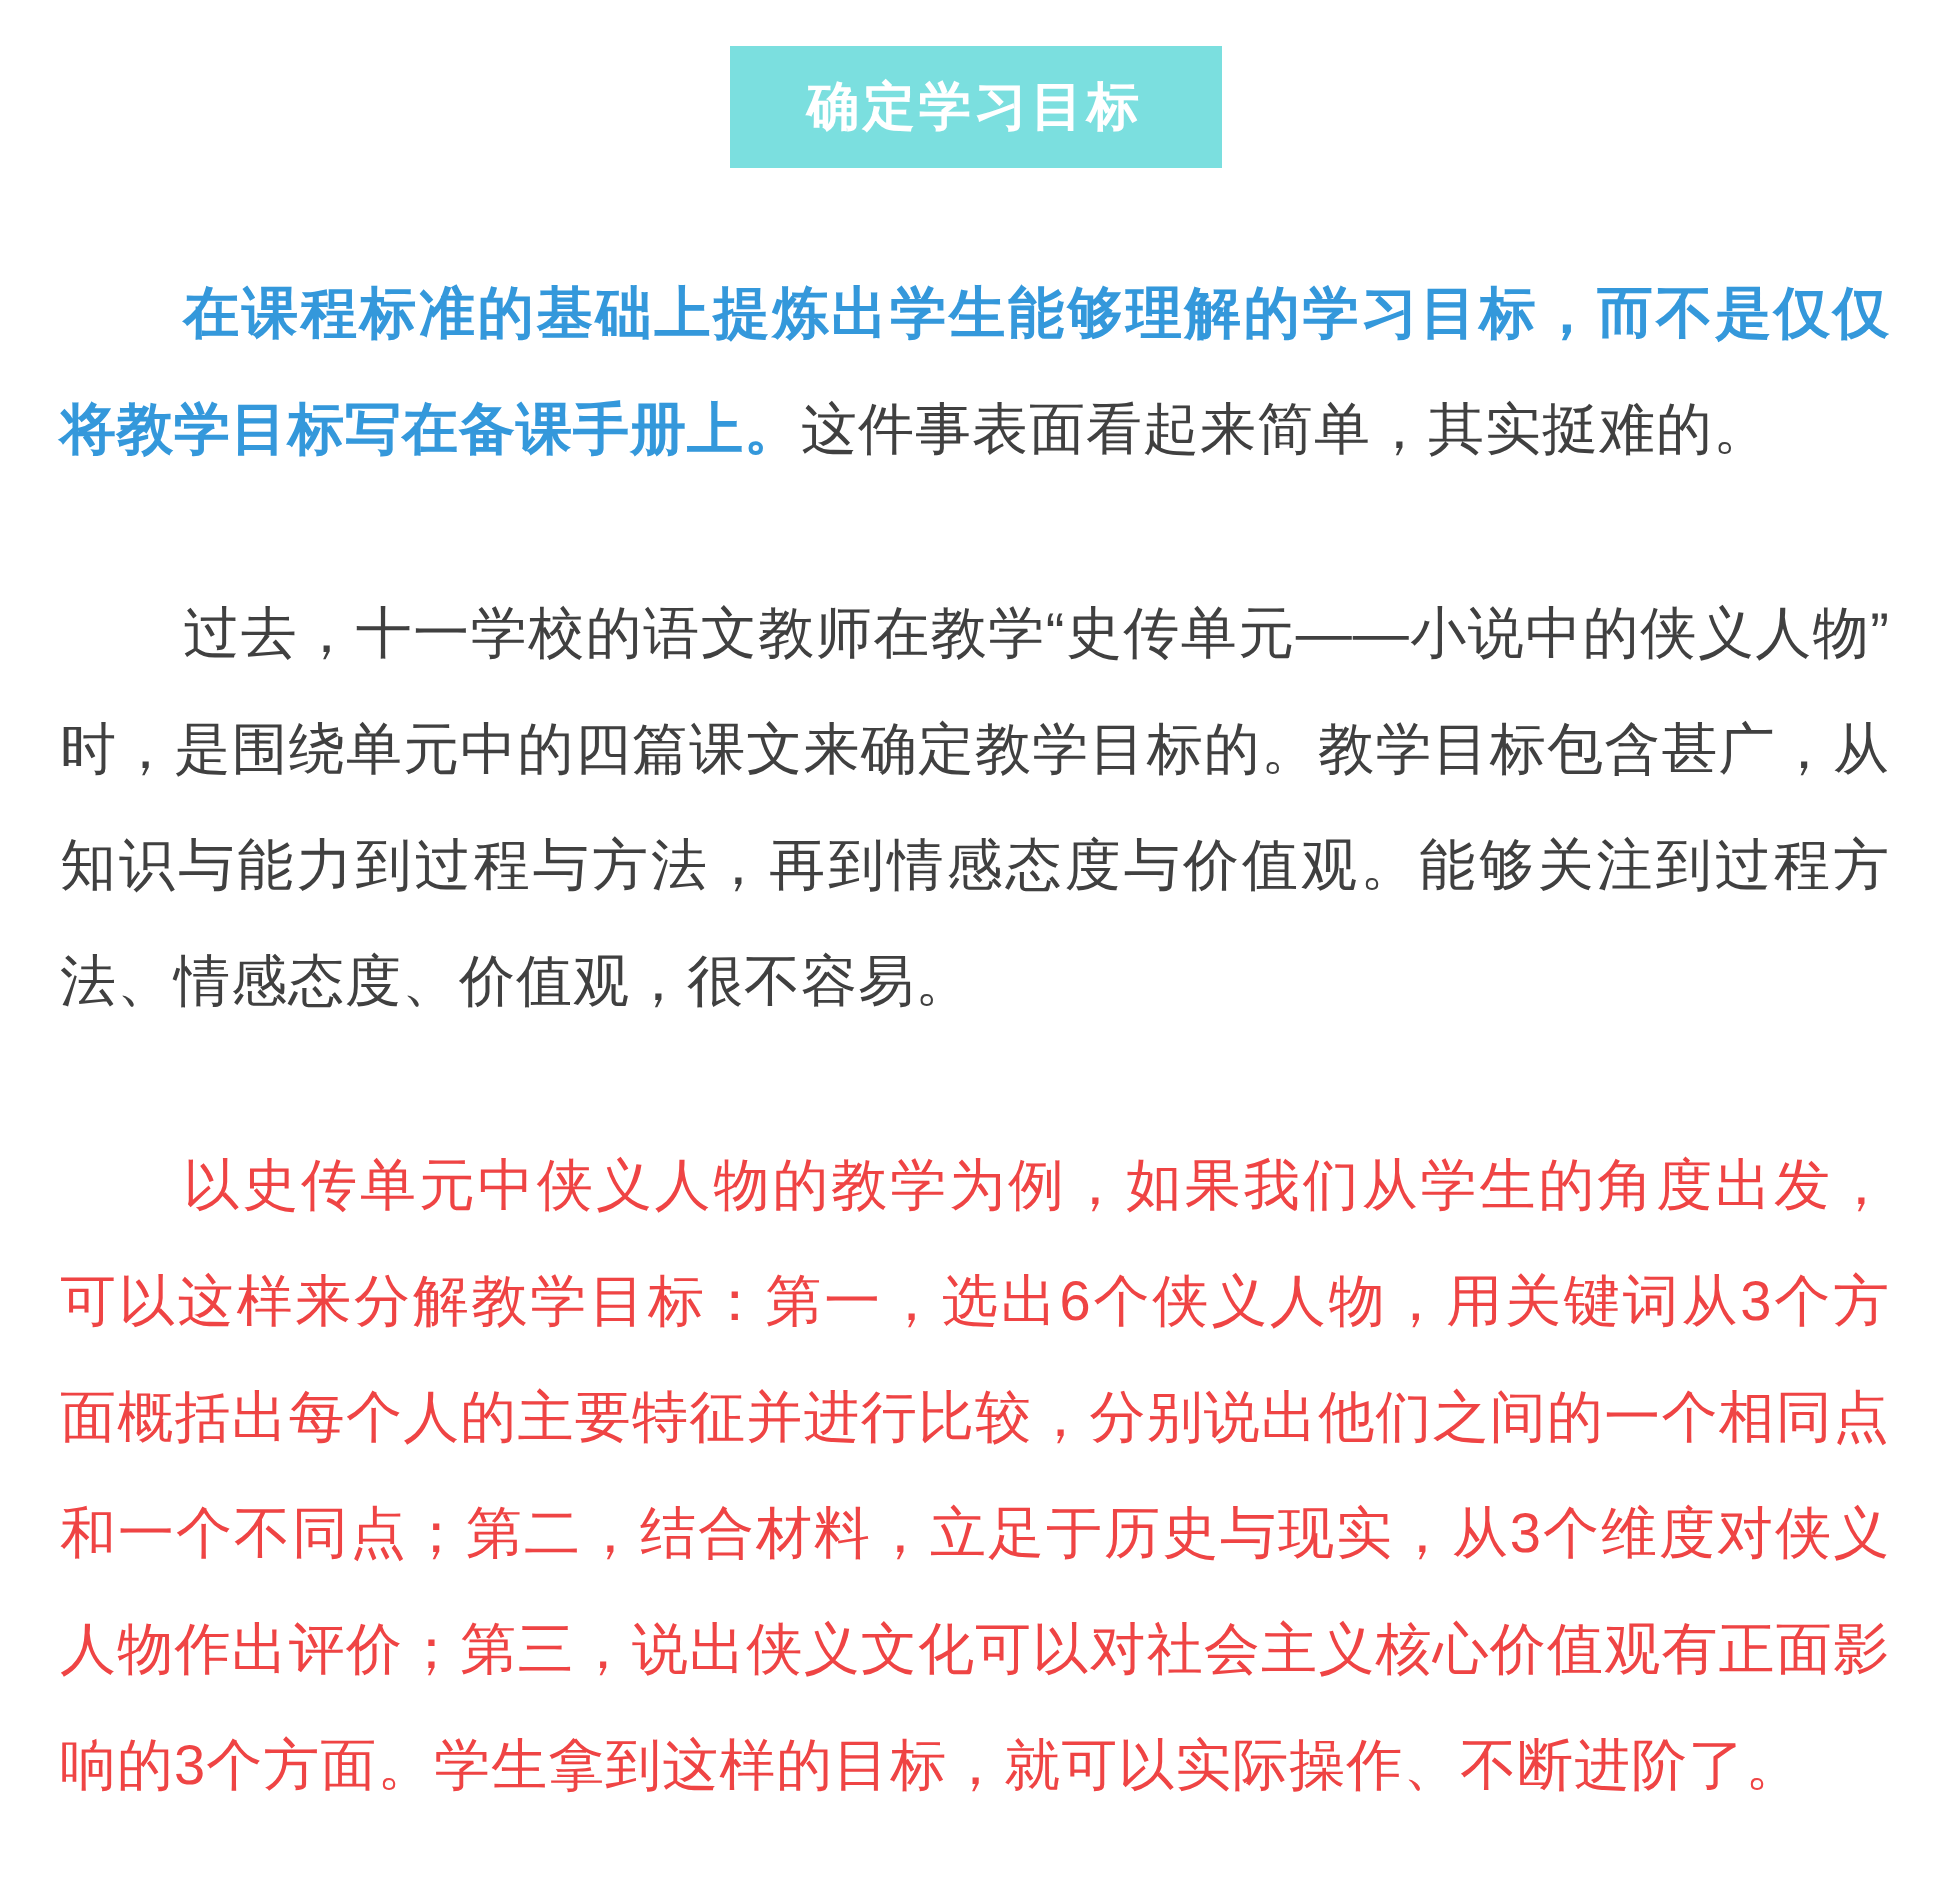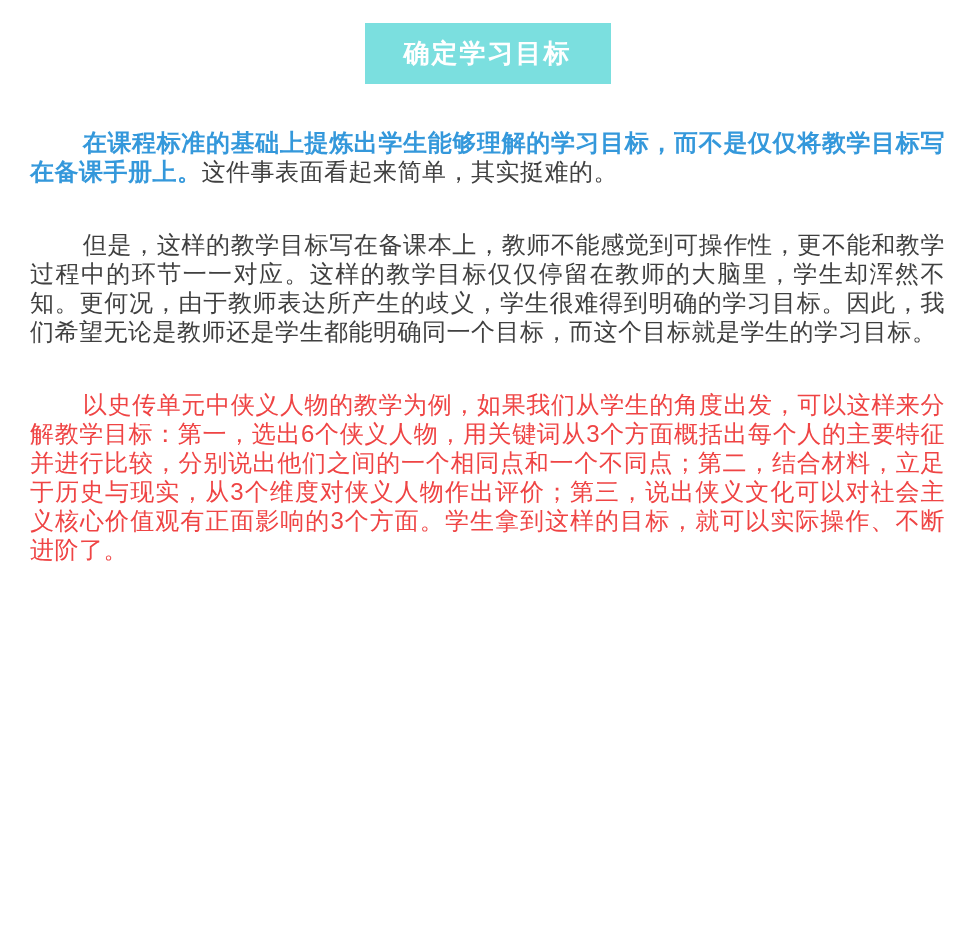--- a/index.html
+++ b/index.html
@@ -28,39 +28,39 @@
     display: flex;
     align-items: center;
     justify-content: center;
     font-size: 26px;
     font-weight: bold;
     letter-spacing: 2px;
     
   }
   .para {
     margin: 0 0 44px 0;
-    font-size: 24px;
-    line-height: 29px;
+    font-size: 28px;
+    line-height: 58px;
     text-align: justify;
     text-indent: 2.2em;
     letter-spacing: 0.5px;
     
   }
   .lead {
     font-weight: bold;
     
   }
 </style>
 </head>
 <body style="background: rgb(255, 255, 255);">
 
 <div class="doc">
 
   <div class="badge" style="background: rgb(123, 223, 223); color: rgb(255, 255, 255);">确定学习目标</div>
 
   <p class="para" style="color: rgb(64, 64, 64);"><span class="lead" style="color: rgb(52, 152, 219);">在课程标准的基础上提炼出学生能够理解的学习目标，而不是仅仅将教学目标写在备课手册上。</span><span>这件事表面看起来简单，其实挺难的。</span></p>
 
+  <p class="para" style="color: rgb(64, 64, 64);">过去，十一学校的语文教师在教学“史传单元——小说中的侠义人物”时，是围绕单元中的四篇课文来确定教学目标的。教学目标包含甚广，从知识与能力到过程与方法，再到情感态度与价值观。能够关注到过程方法、情感态度、价值观，很不容易。</p>
 
-  <p class="para" style="color: rgb(64, 64, 64);">但是，这样的教学目标写在备课本上，教师不能感觉到可操作性，更不能和教学过程中的环节一一对应。这样的教学目标仅仅停留在教师的大脑里，学生却浑然不知。更何况，由于教师表达所产生的歧义，学生很难得到明确的学习目标。因此，我们希望无论是教师还是学生都能明确同一个目标，而这个目标就是学生的学习目标。</p>
 
   <p class="para" style="color: #ef4444;">以史传单元中侠义人物的教学为例，如果我们从学生的角度出发，可以这样来分解教学目标：第一，选出6个侠义人物，用关键词从3个方面概括出每个人的主要特征并进行比较，分别说出他们之间的一个相同点和一个不同点；第二，结合材料，立足于历史与现实，从3个维度对侠义人物作出评价；第三，说出侠义文化可以对社会主义核心价值观有正面影响的3个方面。学生拿到这样的目标，就可以实际操作、不断进阶了。</p>
 
 </div>
 
 </body></html>

